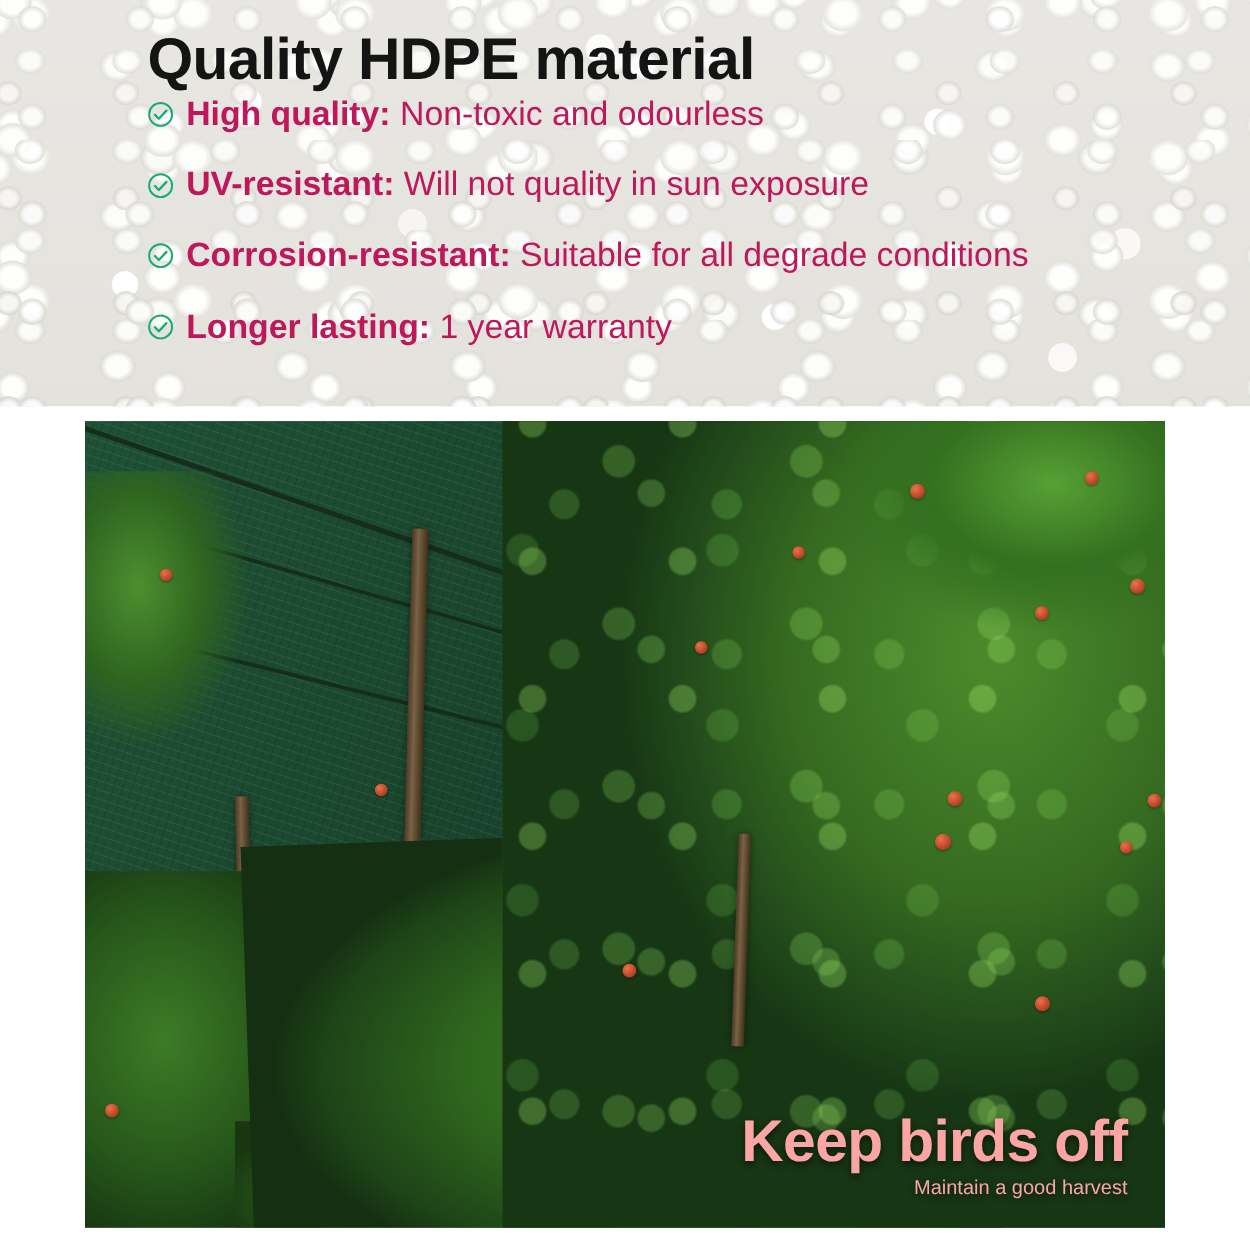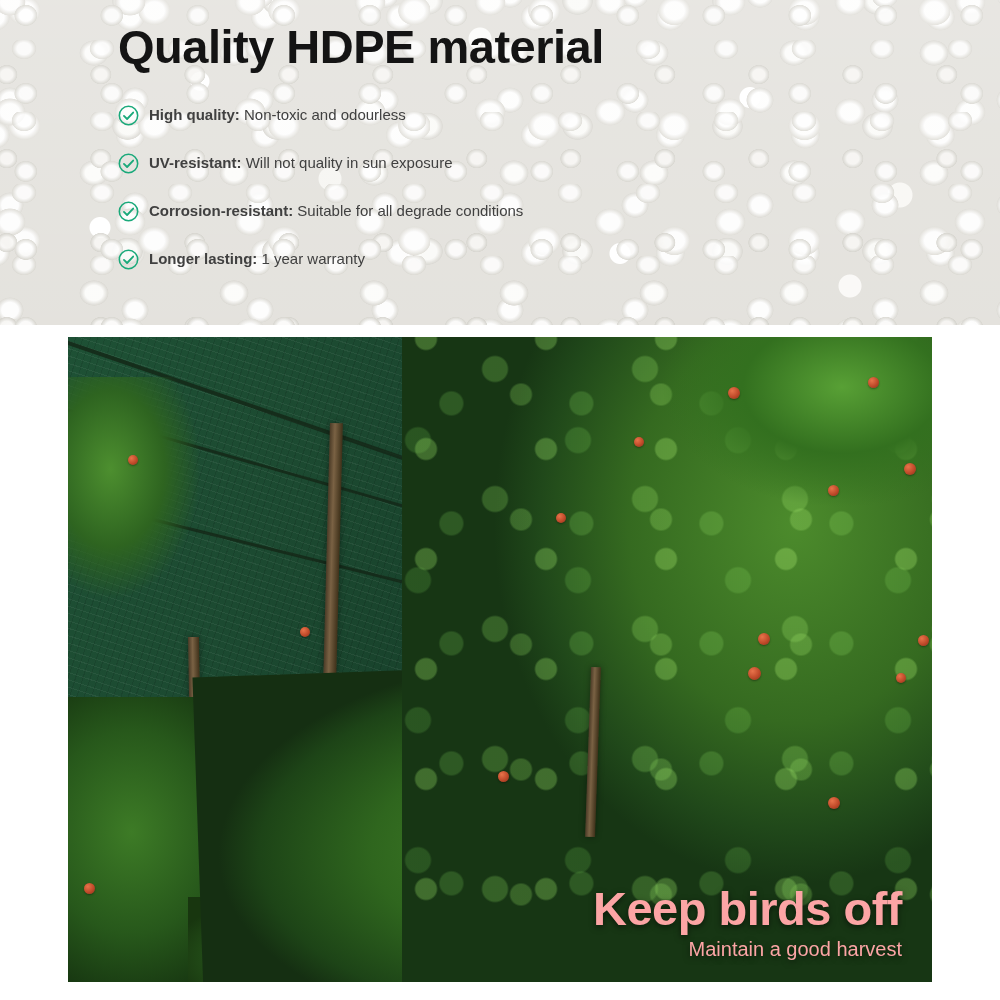--- a/index.html
+++ b/index.html
@@ -74,39 +74,39 @@
     position: absolute;
     left: 118px; top: 22px;
     width: 860px;
   }
   .headline {
     font-size: 47px;
     font-weight: 700;
     letter-spacing: -0.5px;
     color: #141414;
     line-height: 1.08;
-    margin-bottom: 32px;
+    margin-bottom: 4px;
     white-space: nowrap;
   }
 
   .feature-list { list-style: none; }
   .feature-item {
     display: flex;
     align-items: center;
     margin-bottom: 27px;
   }
   .check-icon {
     flex: 0 0 auto;
     width: 21px; height: 21px;
     margin-right: 10px;
     display: block;
   }
   .feature-text {
-    font-size: 15px;
-    color: #404040;
+    font-size: 27px;
+    color: #be185d;
     line-height: 1.1;
     white-space: nowrap;
   }
   .feature-text .lbl { font-weight: 700; }
   .feature-text .dsc { font-weight: 400; }
 
   
   .photo-panel {
     position: absolute;
     left: 68px; top: 337px;
@@ -230,21 +230,21 @@
   }
   .caption-title {
     font-size: 47px;
     font-weight: 700;
     letter-spacing: -0.5px;
     line-height: 1.02;
     white-space: nowrap;
   }
   .caption-sub {
     margin-top: 5px;
-    font-size: 20px;
+    font-size: 16px;
     font-weight: 400;
     line-height: 1.1;
     white-space: nowrap;
   }
 </style>
 </head>
 <body>
 
 <div class="page">
 

